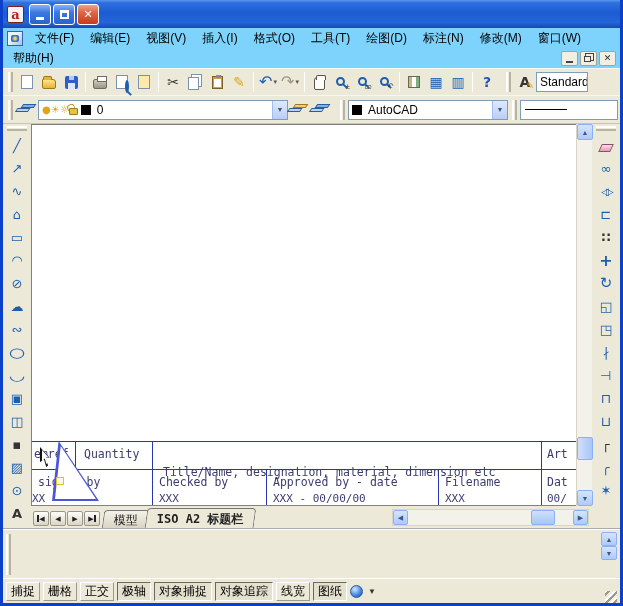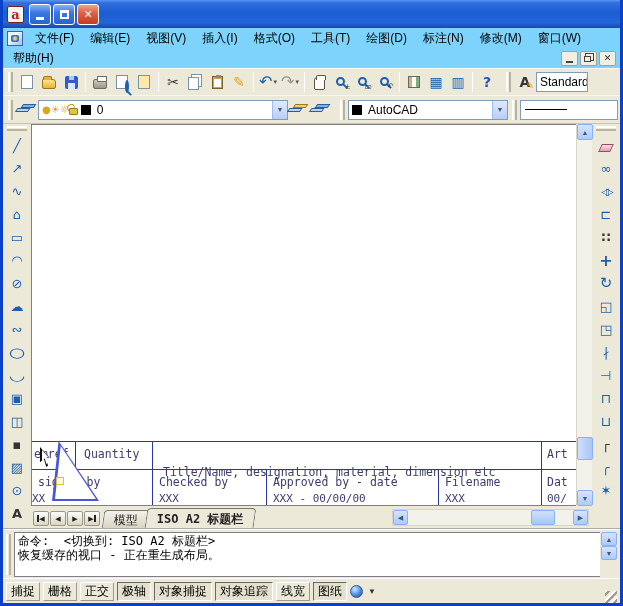--- a/index.html
+++ b/index.html
@@ -506,22 +506,20 @@
         </span>
       <span class="vb">
           <span class="vg red">✶</span>
         </span>
     </div>
   </div>
 
   <div class="cmd">
     <div class="cmdgrip"></div>
     <div class="cmdbody">
-      <div class="cmdhist"><span>命令:  &lt;切换到: ISO A2 标题栏&gt;</span>
-<span>恢复缓存的视口 - 正在重生成布局。</span></div>
     </div>
     <div class="cmdvsb">
       <span class="sbtn">▲</span>
       <span class="sbtn">▼</span>
     </div>
   </div>
 
   <div class="status">
     <span class="tgl">捕捉</span>
     <span class="tgl">栅格</span>

